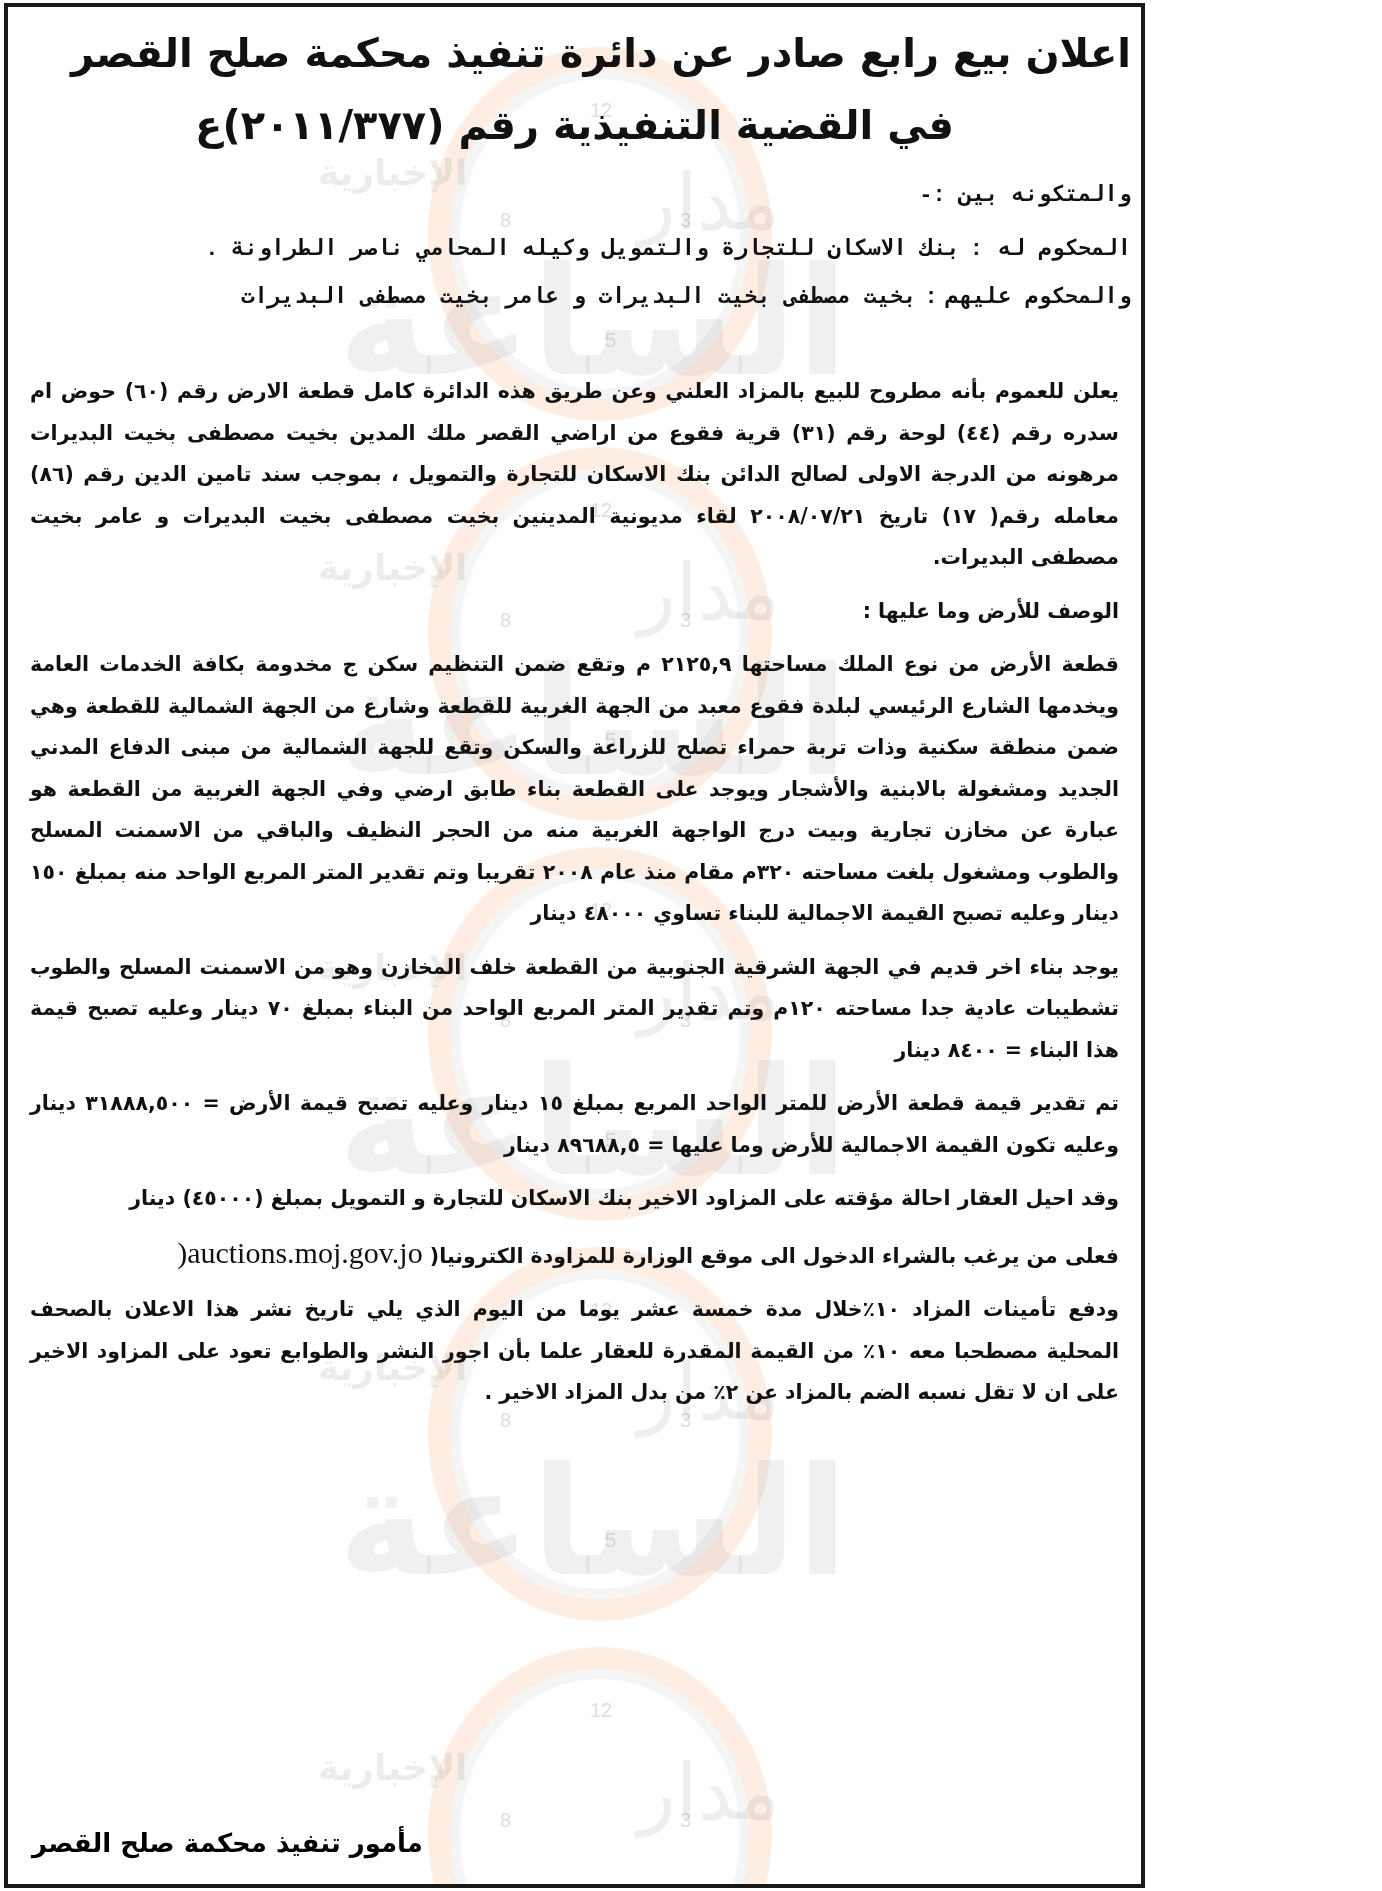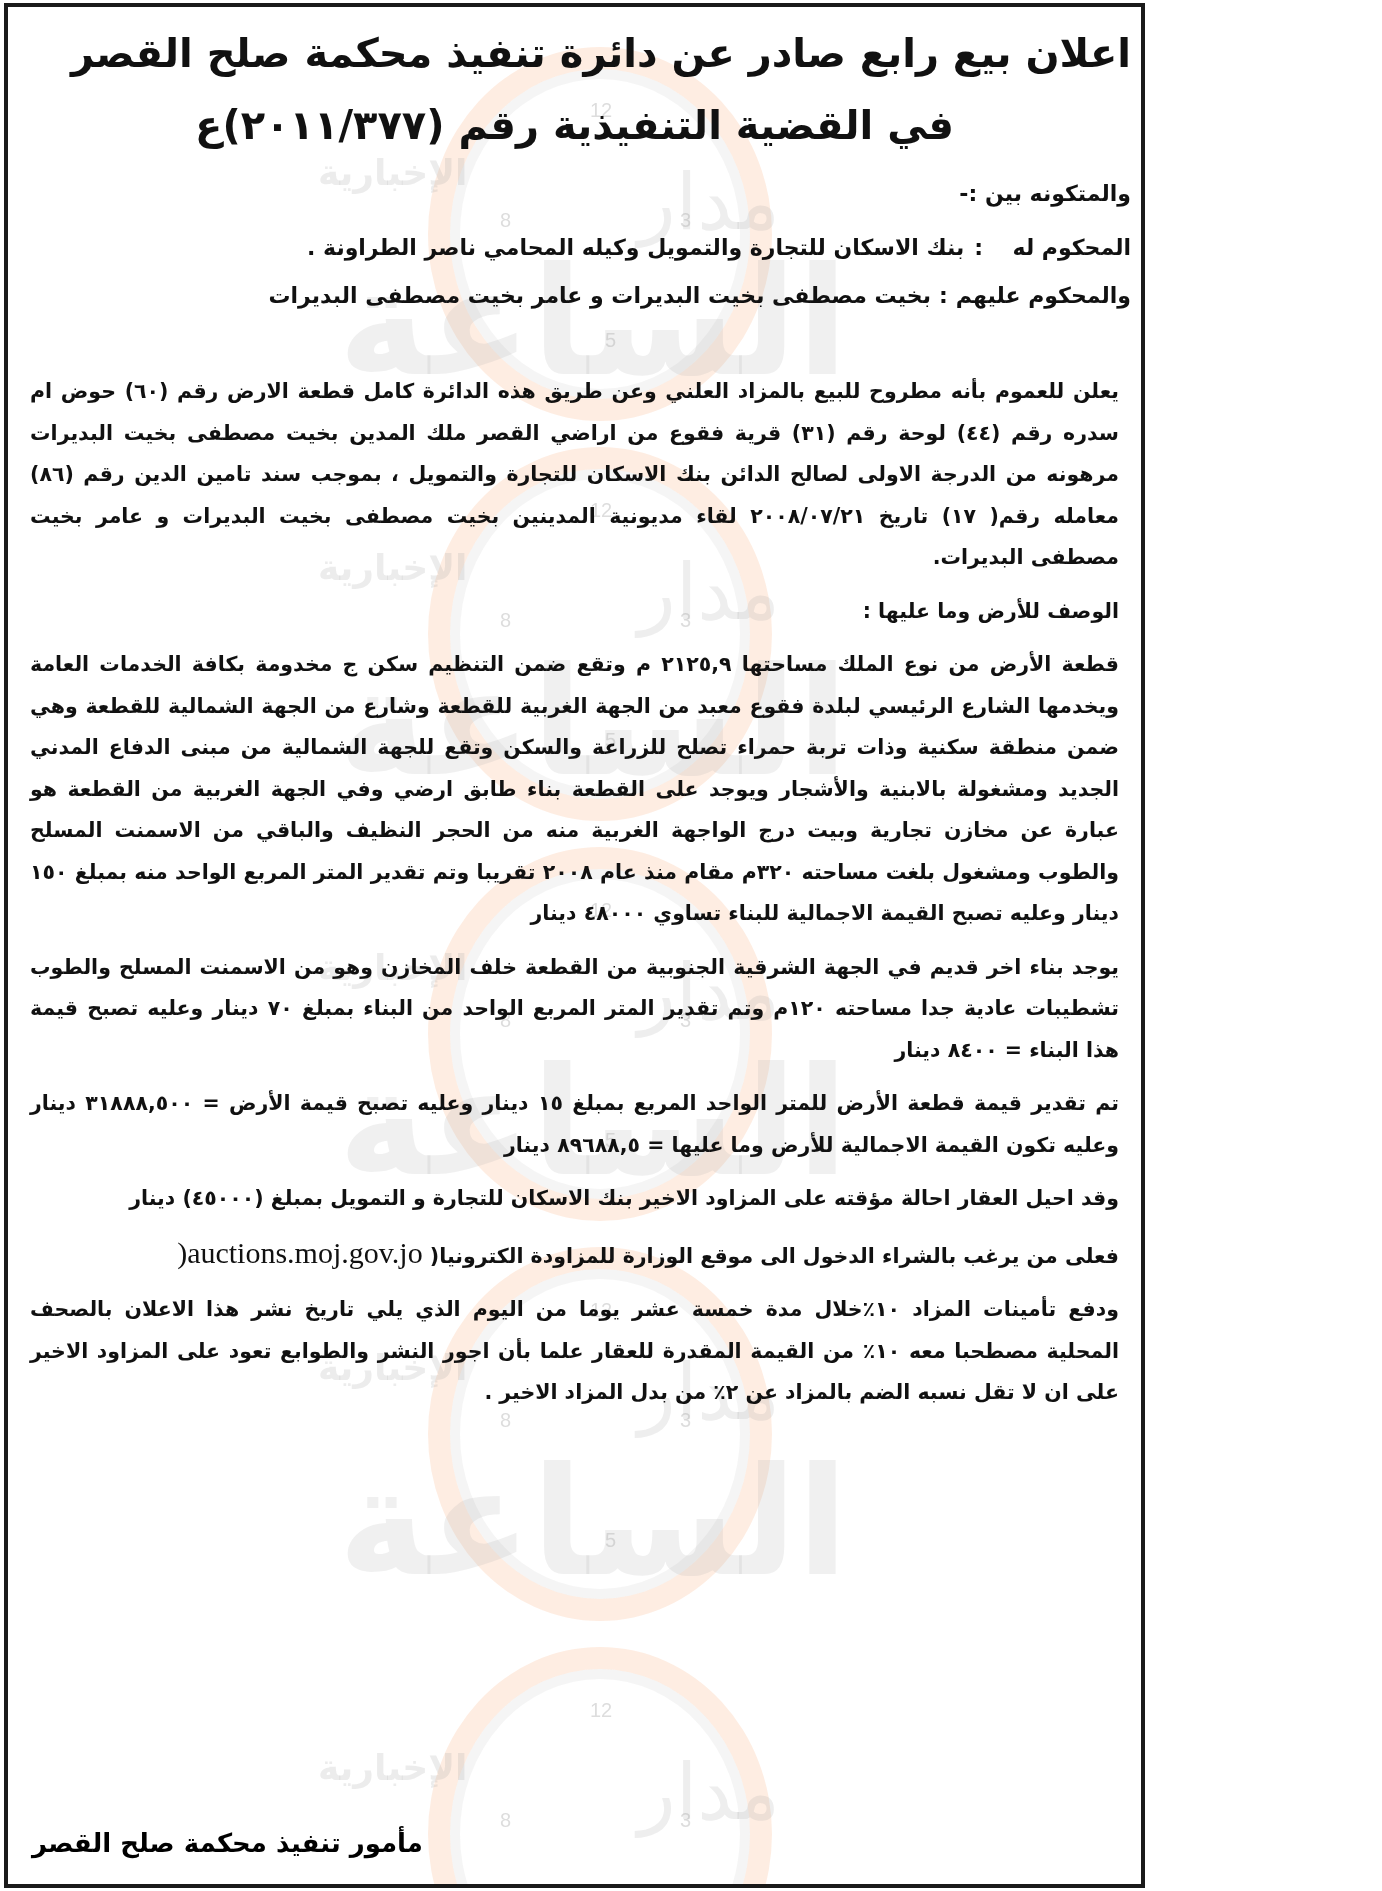--- a/index.html
+++ b/index.html
@@ -85,20 +85,21 @@
       text-align: center;
       font-weight: bold;
       font-size: 40px;
       line-height: 60px;
       margin: 6px 0 0 0;
     }
     .parties {
       margin-top: 26px;
       font-weight: bold;
       font-size: 22px;
+      font-family: Liberation Mono, monospace;
     }
     .party-row {
       display: flex;
       align-items: baseline;
       height: 48px;
     }
     .party-label {
       white-space: nowrap;
     }
     .party-sep {

